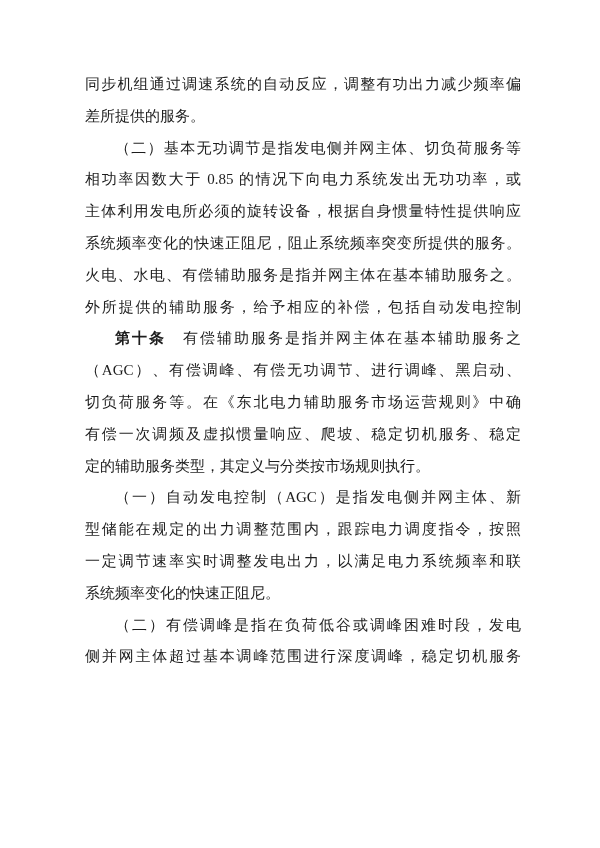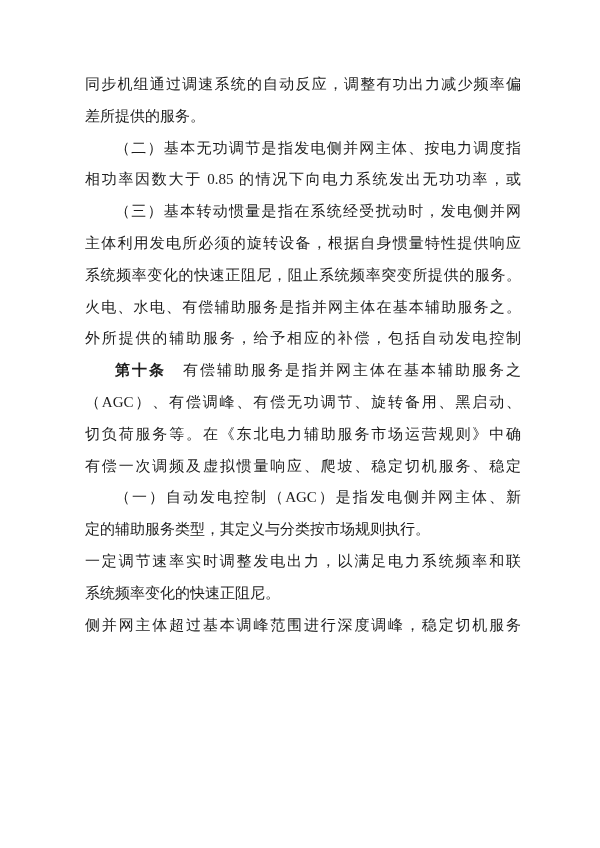--- a/index.html
+++ b/index.html
@@ -68,35 +68,36 @@
     margin-left: 3px;
   }
 </style>
 </head>
 <body>
 
 <div class="page">
   <div class="content">
     <div class="line fill">同步机组通过调速系统的自动反应，调整有功出力减少频率偏</div>
     <div class="line">差所提供的服务。</div>
-    <div class="line fill indent">（二）基本无功调节是指发电侧并网主体、按电力调度指</div>
+    <div class="line fill indent">（二）基本无功调节是指发电侧并网主体、切负荷服务等</div>
     <div class="line fill">相功率因数大于 0.85 的情况下向电力系统发出无功功率，或</div>
-    <div class="line fill indent">（三）基本转动惯量是指在系统经受扰动时，发电侧并网</div>
     <div class="line fill">主体利用发电所必须的旋转设备，根据自身惯量特性提供响应</div>
     <div class="line fill">系统频率变化的快速正阻尼，阻止系统频率突变所提供的服务。</div>
     <div class="line fill">火电、水电、有偿辅助服务是指并网主体在基本辅助服务之。</div>
     <div class="line fill">外所提供的辅助服务，给予相应的补偿，包括自动发电控制</div>
     <div class="line fill indent"><span class="b">第十条</span><span>　有偿辅助服务是指并网主体在基本辅助服务之</span></div>
-    <div class="line fill">（AGC）、有偿调峰、有偿无功调节、旋转备用、黑启动、</div>
+    <div class="line fill">（AGC）、有偿调峰、有偿无功调节、进行调峰、黑启动、</div>
     <div class="line fill">切负荷服务等。在《东北电力辅助服务市场运营规则》中确</div>
     <div class="line fill">有偿一次调频及虚拟惯量响应、爬坡、稳定切机服务、稳定</div>
+    <div class="line">定的辅助服务类型，其定义与分类按市场规则执行。</div>
     <div class="line fill indent">（一）自动发电控制（AGC）是指发电侧并网主体、新</div>
-    <div class="line">定的辅助服务类型，其定义与分类按市场规则执行。</div>
+    <div class="line fill">型储能在规定的出力调整范围内，跟踪电力调度指令，按照</div>
     <div class="line fill">一定调节速率实时调整发电出力，以满足电力系统频率和联</div>
     <div class="line">系统频率变化的快速正阻尼。</div>
+    <div class="line fill indent">（二）有偿调峰是指在负荷低谷或调峰困难时段，发电</div>
     <div class="line fill">侧并网主体超过基本调峰范围进行深度调峰，稳定切机服务</div>
   </div>
 
   <div class="pagenum">4</div>
 
   <div class="logo">
     <span class="logo-latin">ESCN</span><span class="logo-cjk">中国储能网</span>
   </div>
 </div>
 

